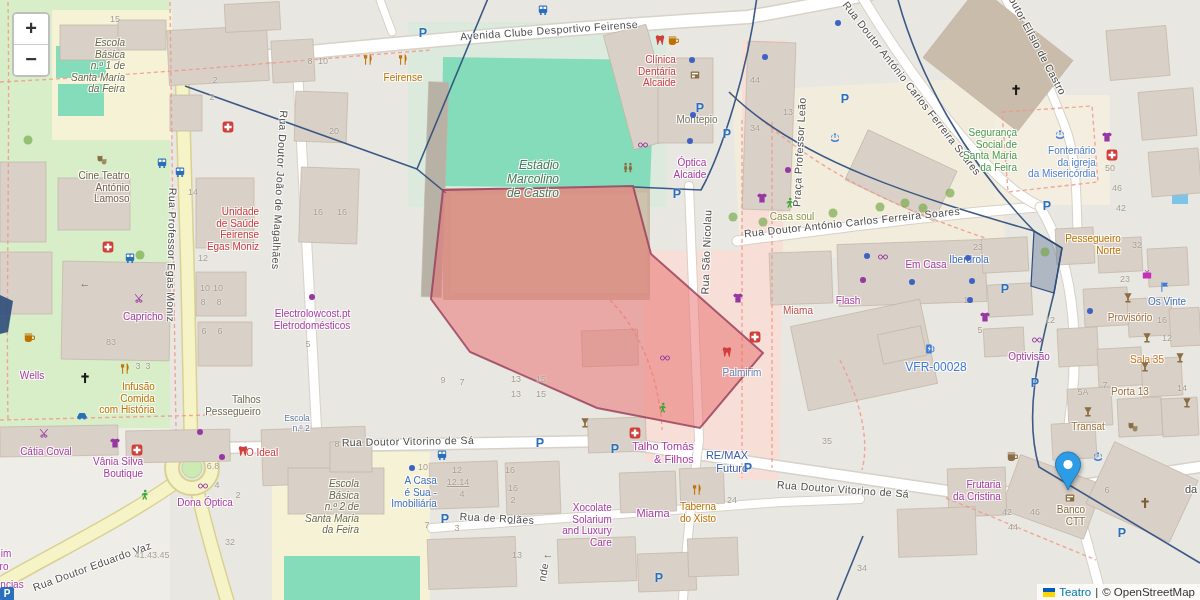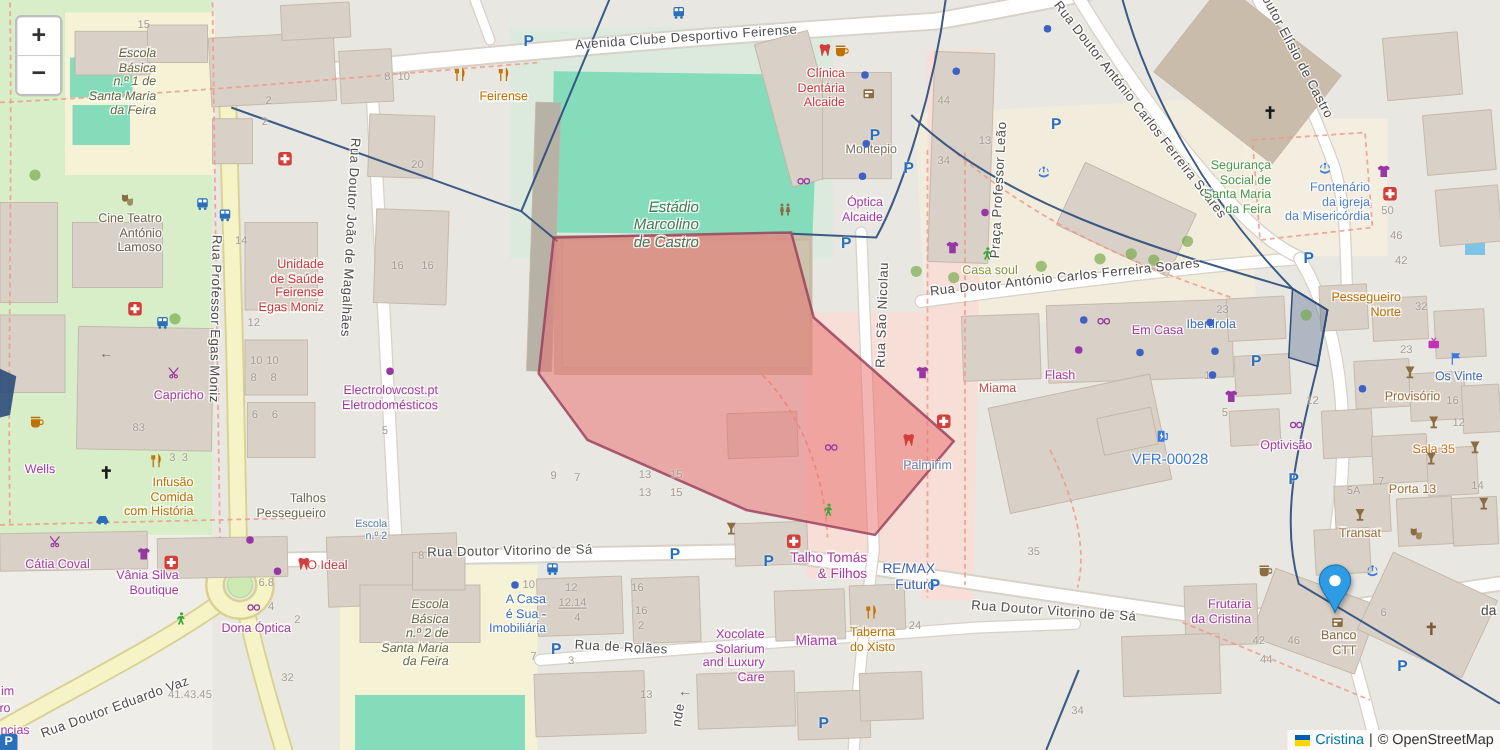--- a/index.html
+++ b/index.html
@@ -888,18 +888,18 @@
   <div class="zoom-control">
     <a href="#" class="zoom-btn">+</a>
     <a href="#" class="zoom-btn">−</a>
   </div>
 
   <div class="attribution">
     <span class="ua-flag">
         <div class="b"></div>
         <div class="y"></div>
       </span>
-    <a href="#">Cristina</a>
+    <a href="#">Teatro</a>
     <span>|</span>
     <a href="#" style="color:#333">© OpenStreetMap</a>
   </div>
 
 </div>
 
 </body></html>

